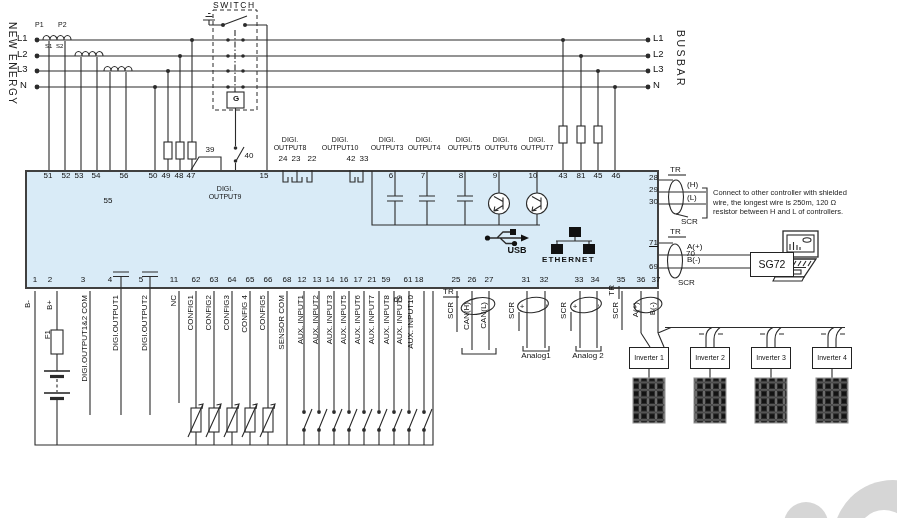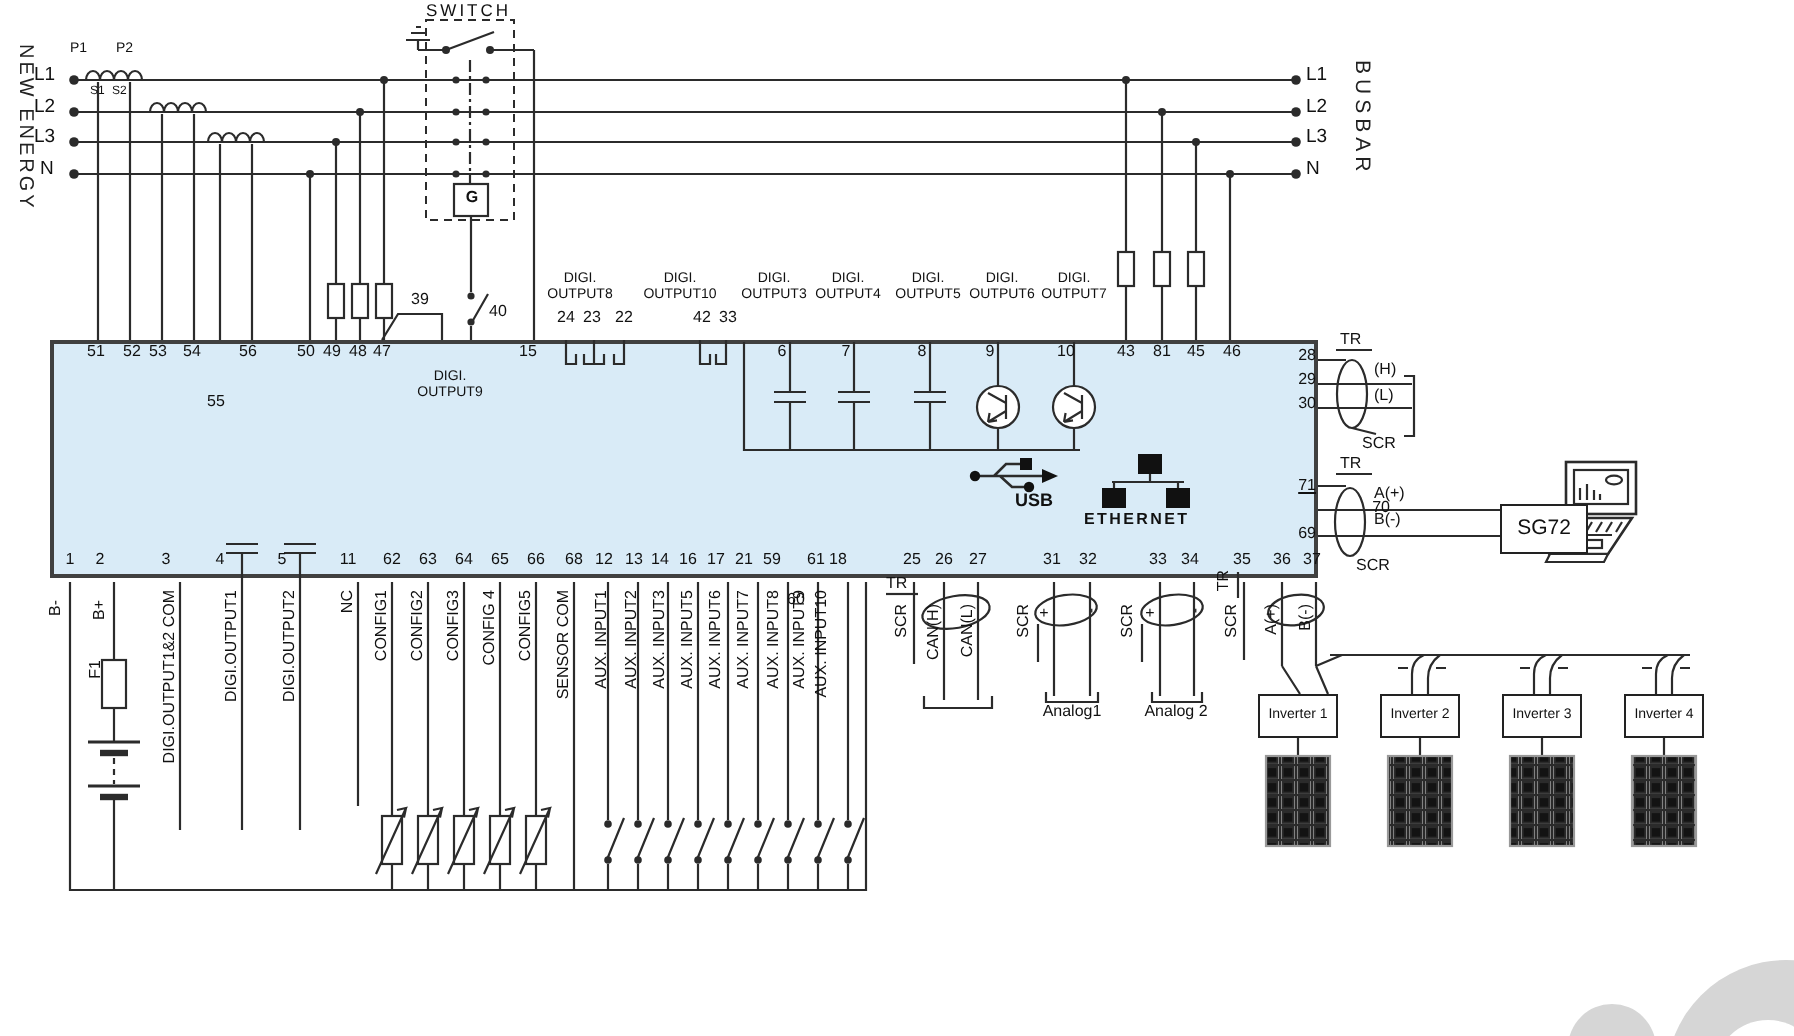--- a/index.html
+++ b/index.html
@@ -244,20 +244,21 @@
     </g>
 
     <g>
       <rect x="569" y="227" width="12" height="10" fill="#111" stroke="none"></rect>
       <path d="M575,237V241M556,241H592M557,241V244M589,241V244"></path>
       <rect x="551" y="244" width="12" height="10" fill="#111" stroke="none"></rect>
       <rect x="583" y="244" width="12" height="10" fill="#111" stroke="none"></rect>
     </g>
   </svg>
 
+  <div id="note">Connect to other controller with shielded wire, the longest wire is 250m, 120 Ω resistor between H and L of controllers.</div>
   <div id="sg72">SG72</div>
   <div class="inv" style="left:629px">Inverter 1</div>
   <div class="inv" style="left:690px">Inverter 2</div>
   <div class="inv" style="left:751px">Inverter 3</div>
   <div class="inv" style="left:812px">Inverter 4</div>
 
 <div class="lab bus" style="left: 17px; top: 33px;">L1</div>
     <div class="lab bus" style="left: 17px; top: 49px;">L2</div>
     <div class="lab bus" style="left: 17px; top: 64px;">L3</div>
     <div class="lab bus" style="left: 20px; top: 80px;">N</div>

